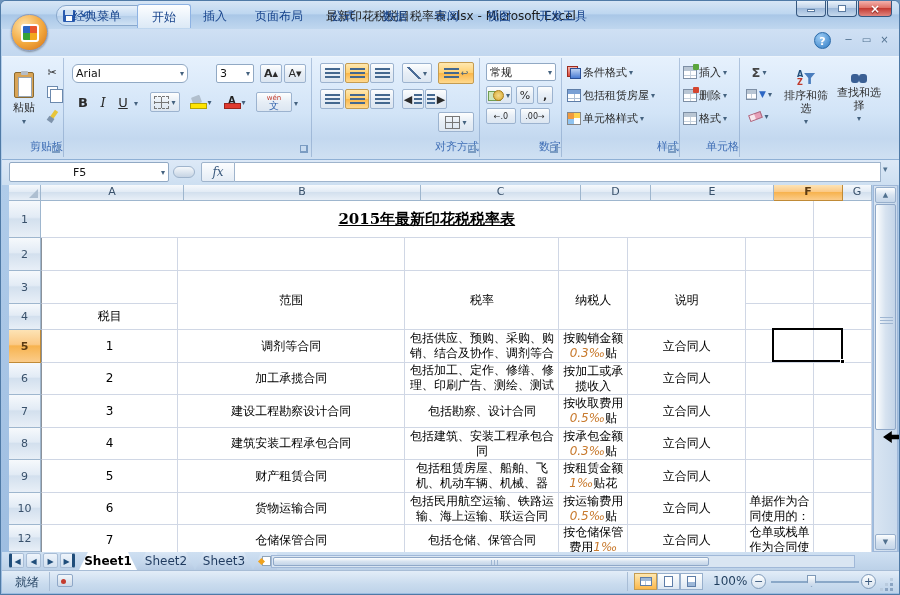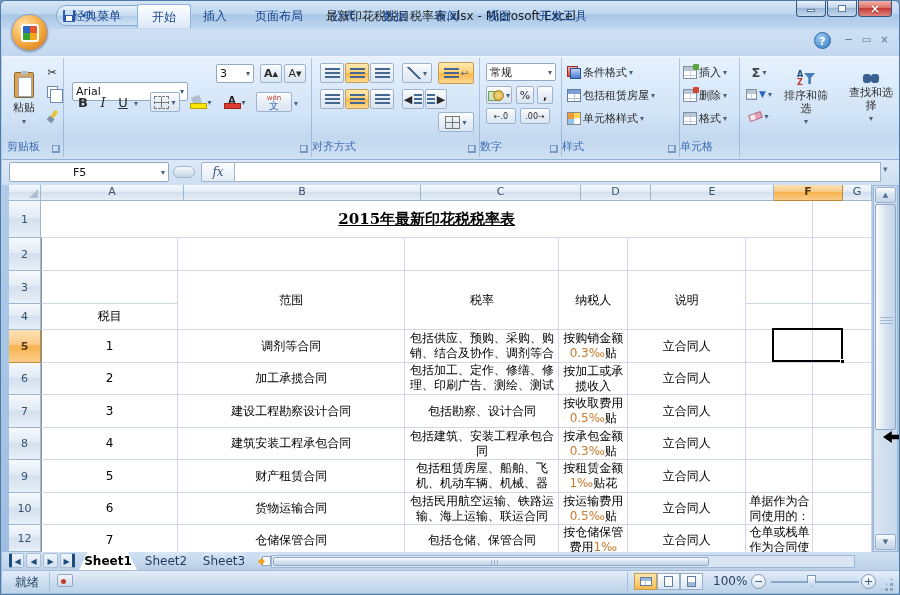--- a/index.html
+++ b/index.html
@@ -36,21 +36,21 @@
   .rtab{top:3px;height:24px;line-height:24px;padding:0 14px;font-size:12px;color:#15428b;text-align:center;}
   .rtab.active{background:linear-gradient(#fdfeff,#e8f1fa 60%,#dcE9f6);border:1px solid #8db2e3;border-bottom:none;
     border-radius:3px 3px 0 0;color:#15428b;}
   .tsbtn{top:32px;width:15px;height:15px;text-align:center;line-height:14px;font-size:10px;color:#51718f;}
   .helpcirc{top:31px;width:17px;height:17px;border-radius:50%;background:radial-gradient(circle at 35% 30%,#9ecdf5,#2f7bc4);
     color:#fff;font-size:11px;font-weight:bold;text-align:center;line-height:17px;border:1px solid #2a6aa8;}
   
   .ribbon{left:1px;top:55px;width:898px;height:104px;
     background:linear-gradient(#e6f1fd,#d2e4f7 55%,#c3d8ef 80%,#cfe0f2);border-top:1px solid #eef5fc;border-bottom:1px solid #8fb0d5;}
   .grp{position:absolute;top:1px;height:99px;border-right:1px solid rgba(121,152,191,.5);}
-  .grp .lbl{position:absolute;bottom:3px;left:0;right:0;text-align:left;font-size:11px;color:#3e6db5;}
+  .grp .lbl{position:absolute;bottom:3px;left:0;right:0;text-align:right;font-size:11px;color:#3e6db5;}
   .launcher{position:absolute;bottom:4px;right:3px;width:8px;height:8px;border:1px solid #7b9cc2;border-right-width:2px;border-bottom-width:2px;}
   .rbtn{position:absolute;border:1px solid transparent;border-radius:2px;display:flex;align-items:center;justify-content:center;gap:2px;font-size:11px;color:#2b2b2b;}
   .rbtn.box{border-color:#9cb3cf;background:linear-gradient(#fdfefe,#e7eef6 50%,#dce6f1);}
   .rbtn.hl{border-color:#c49c52;background:linear-gradient(#ffe8b0,#ffd071 50%,#fbb84b 52%,#ffd98e);}
   .dd{font-size:8px;color:#44627f;}
   .inputbox{position:absolute;background:#fff;border:1px solid #91a9c4;border-radius:2px;font-size:11px;color:#111;
     display:flex;align-items:center;padding:0 3px;justify-content:space-between;}
   .clipboard-ic{width:20px;height:26px;background:#d9a456;border:1px solid #8a6a30;border-radius:2px;position:relative;}
   .clipboard-ic:before{content:"";position:absolute;left:3px;top:4px;width:12px;height:18px;background:#fff;border:1px solid #9aa5b0;}
   .clipboard-ic:after{content:"";position:absolute;left:6px;top:-2px;width:7px;height:4px;background:#b5bcc4;border-radius:1px;}
@@ -112,21 +112,21 @@
   table.sheet td{padding:0 2px;text-align:center;vertical-align:middle;overflow:hidden;line-height:15px;
     border-right:1px solid #d0d7e5;border-bottom:1px solid #d0d7e5;}
   td.dk{border-right-color:#8a919a;border-bottom-color:#8a919a;}
   td.lb{border-left:1px solid #8a919a;}
   td.db{border-bottom-color:#8a919a;}
   td.titlecell{font-family:"DejaVu Serif","Liberation Serif",serif;font-weight:bold;font-size:15px;}
   .clip{max-height:31px;overflow:hidden;}
   td.note{text-align:left;}
   .selbox{left:763px;top:143px;width:71px;height:34px;border:2px solid #000;}
   .selbox i{position:absolute;right:-4px;bottom:-4px;width:5px;height:5px;background:#000;border:1px solid #fff;}
-  .ratehl{color:#c87a2e;}
+  .ratehl{color:#c87a2e;font-style:italic;}
   
   .vscroll{left:872px;top:184px;width:25px;height:367px;background:linear-gradient(to right,#d9e5f2,#c8d9ec);border:1px solid #a0b8d8;}
   .sbtn{position:absolute;left:1px;width:21px;height:16px;background:linear-gradient(#fdfefe,#d7e3f0 50%,#c5d6e9);border:1px solid #97afcc;border-radius:2px;
     font-size:7px;color:#51718f;display:flex;align-items:center;justify-content:center;}
   .vthumb{position:absolute;left:1px;top:18px;width:21px;height:226px;border:1px solid #8fa8c8;border-radius:2px;
     background:linear-gradient(to right,#fdfefe,#d7e3f0 50%,#c3d4e8);}
   .vthumb:before{content:"";position:absolute;left:4px;top:50%;width:13px;height:7px;
     background:repeating-linear-gradient(to bottom,#9fb6d2 0 1px,transparent 1px 3px);}
   
   .tabbar{left:1px;top:551px;width:898px;height:18px;background:linear-gradient(#cfe0f2,#bcd1e8);}
@@ -224,21 +224,21 @@
           <span class="copy-ic"></span>
         </div>
       <div class="rbtn" style="left:36px;top:48px;width:18px;height:16px;">
           <span class="brush-ic"></span>
         </div>
       <div class="lbl">剪贴板</div>
       <div class="launcher"></div>
     </div>
 
     <div class="grp" style="left:62px;width:248px;">
-      <div class="inputbox" style="left:8px;top:24px;width:116px;height:19px;">
+      <div class="inputbox" style="left:8px;top:6px;width:116px;height:19px;border-radius:6px;">
         <span>Arial</span>
         <span class="dd">▾</span>
       </div>
       <div class="inputbox" style="left:152px;top:6px;width:38px;height:19px;">
         <span>3</span>
         <span class="dd">▾</span>
       </div>
       <div class="rbtn box" style="left:196px;top:6px;width:22px;height:19px;font-weight:bold;">
           <span>A▴</span>
         </div>
@@ -400,21 +400,21 @@
         <span style="display:flex;gap:1px;align-items:center;">
           <span class="azcol">
               <span>A</span>
               <span style="color:#c0392b;">Z</span>
             </span>
           <span class="funnel-ic"></span>
         </span>
         <span style="text-align:center;line-height:13px;width:50px;">排序和筛选</span>
         <span class="dd">▾</span>
       </div>
-      <div class="rbtn" style="left:104px;top:4px;width:54px;height:72px;flex-direction:column;">
+      <div class="rbtn" style="left:92px;top:4px;width:54px;height:72px;flex-direction:column;">
         <span class="binoc"></span>
         <span style="text-align:center;line-height:13px;width:50px;">查找和选择</span>
         <span class="dd">▾</span>
       </div>
     </div>
   </div>
 
   <div class="a fbar"></div>
   <div class="a inputbox namebox">
     <span style="margin-left:60px;">F5</span>

